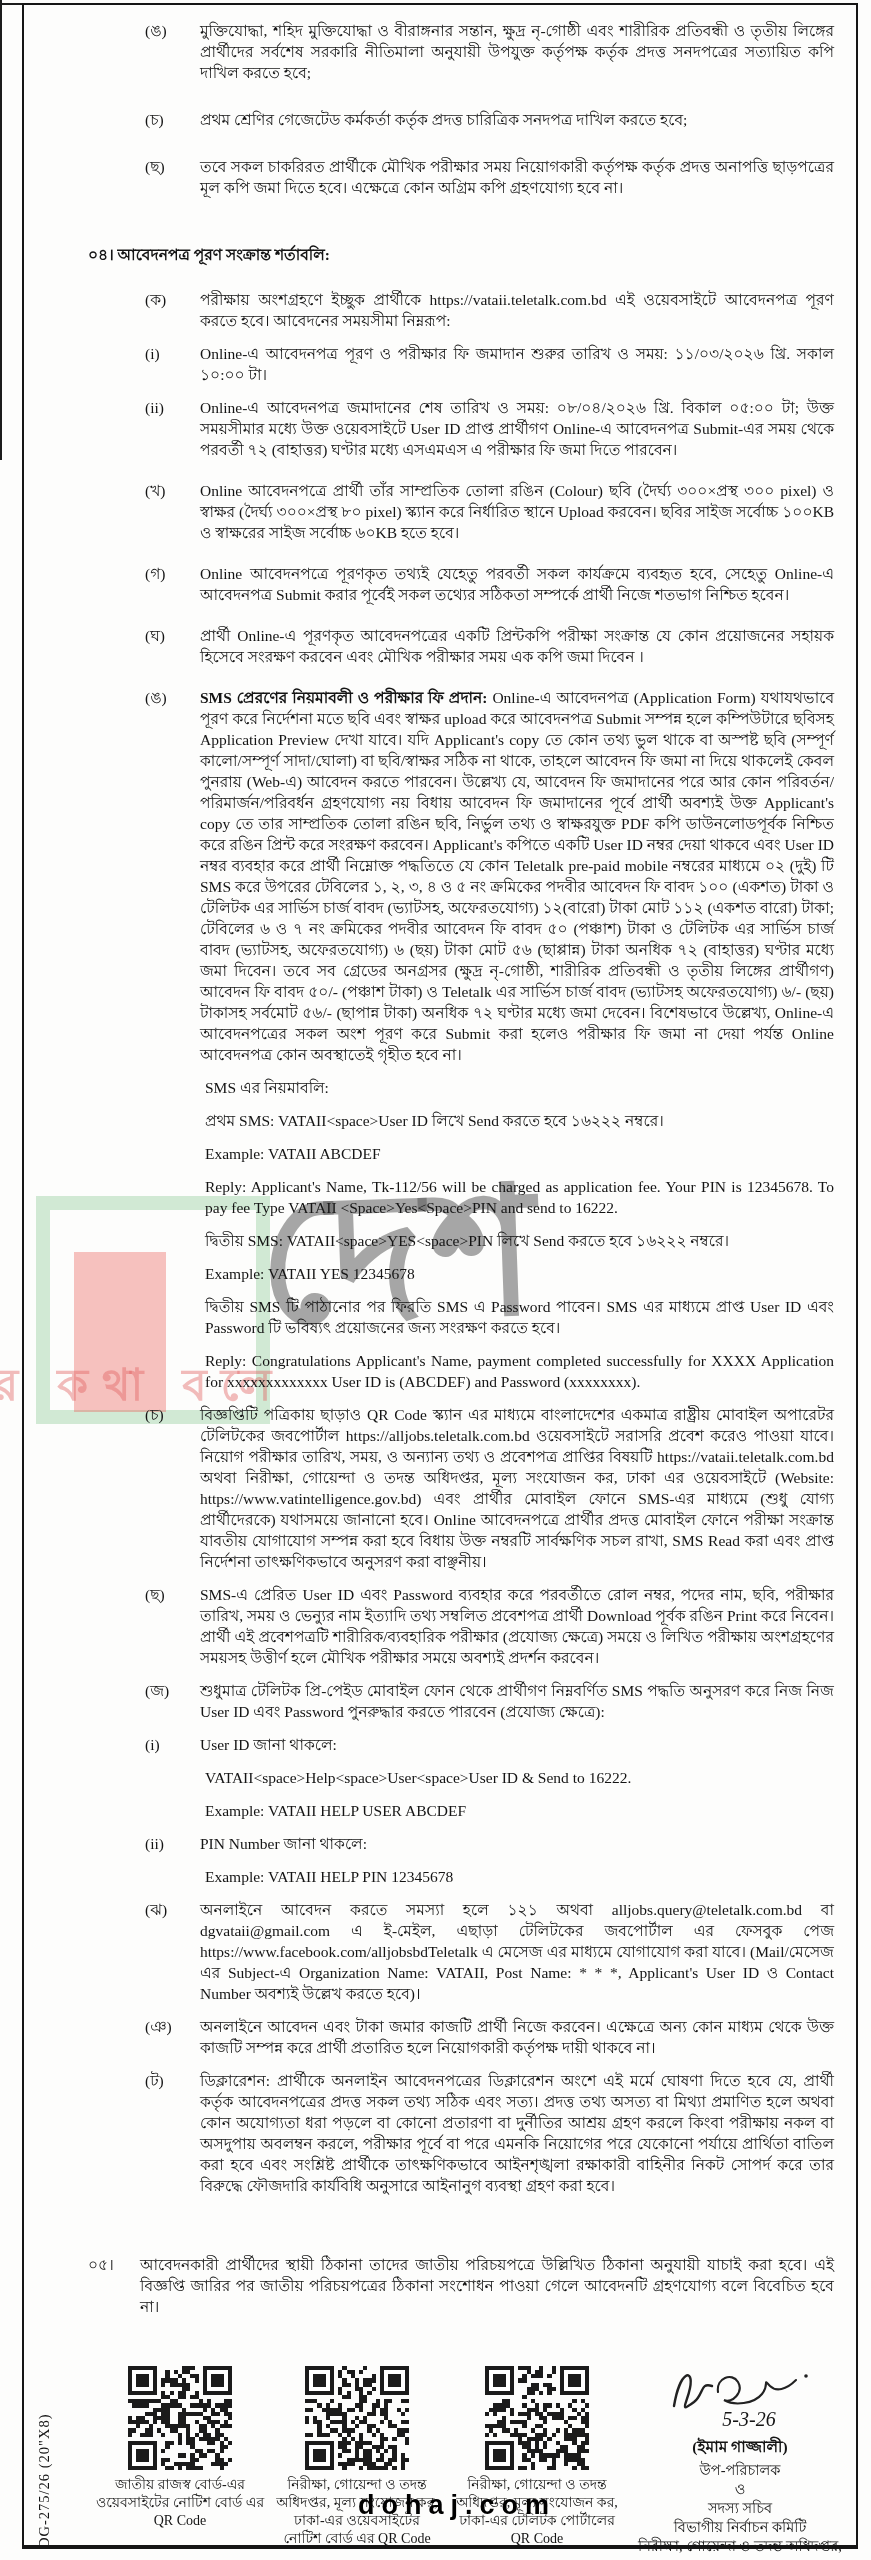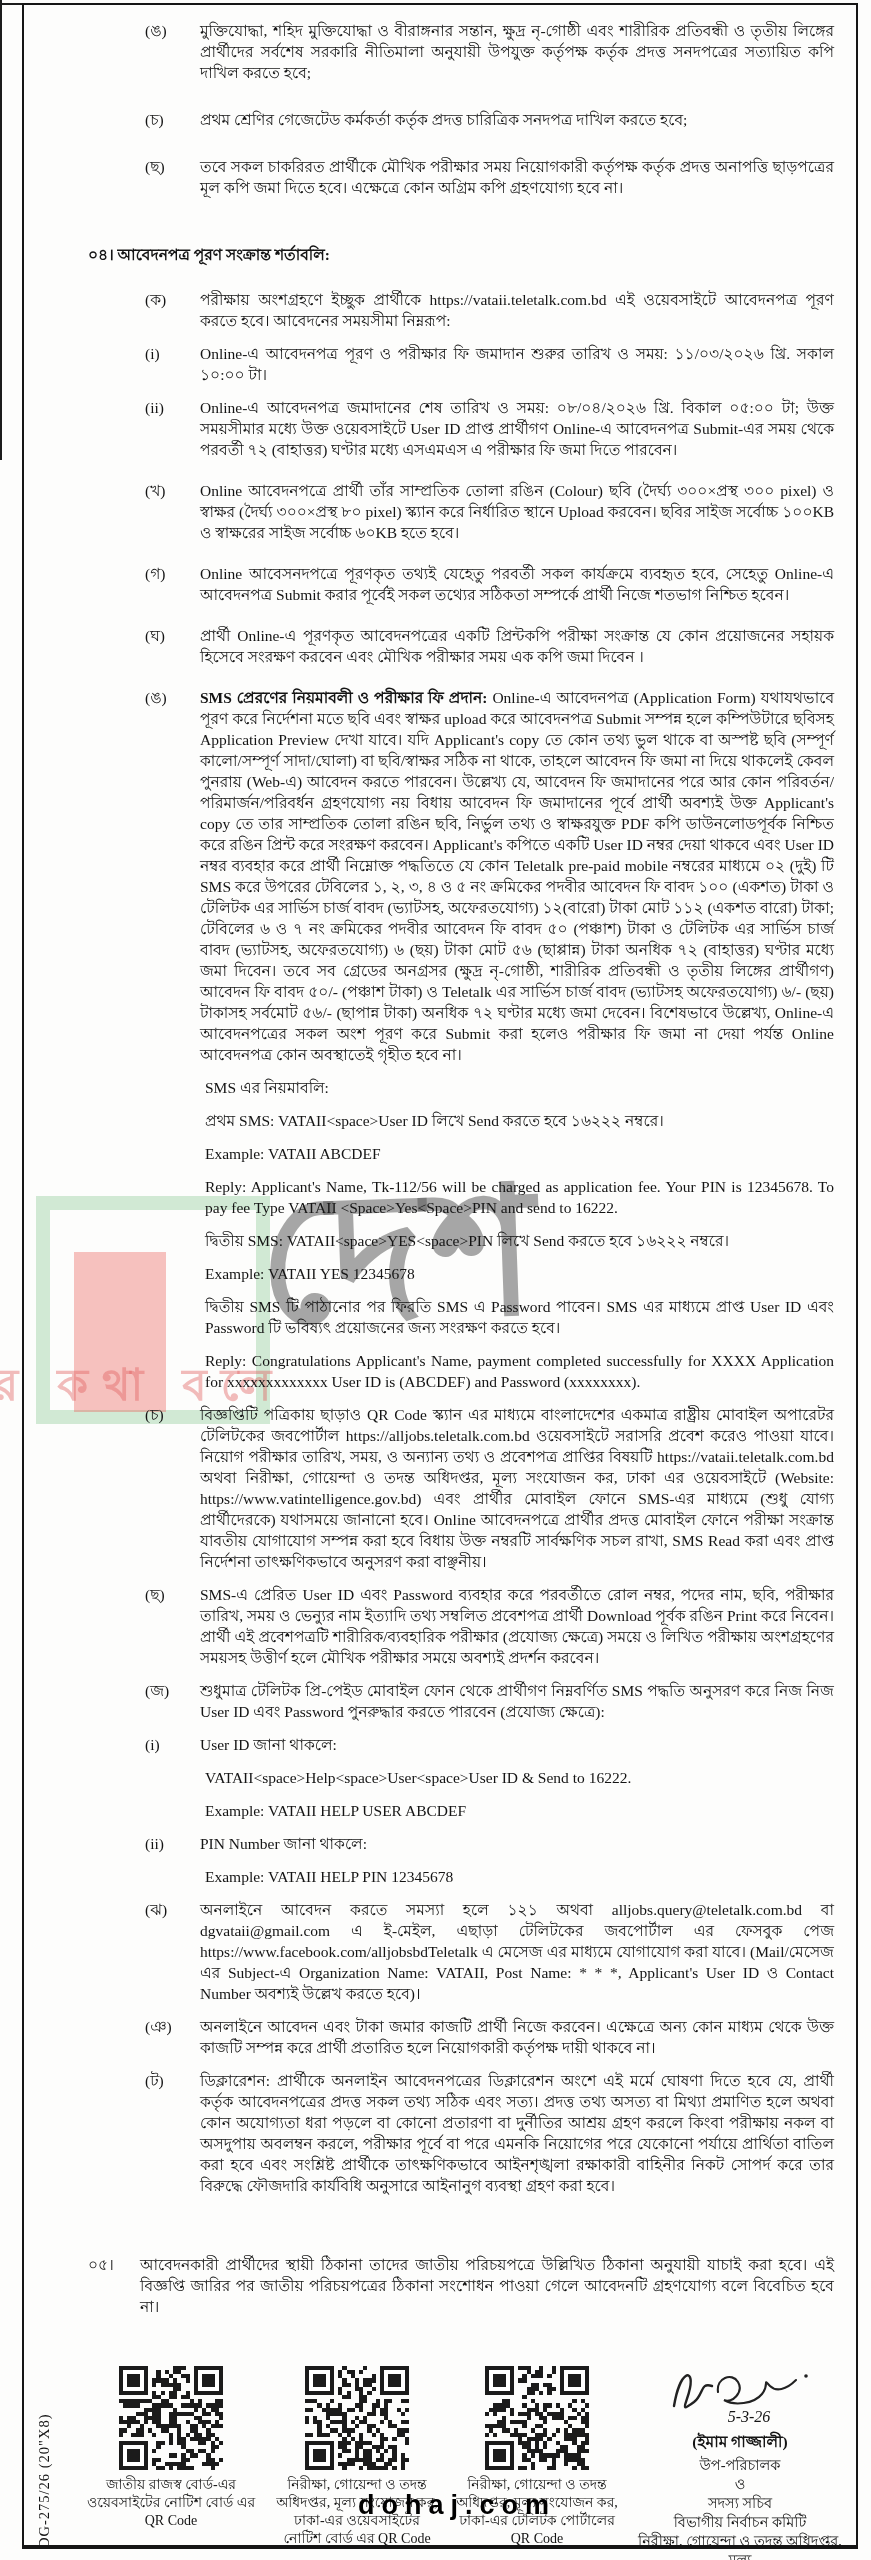--- a/index.html
+++ b/index.html
@@ -33,25 +33,25 @@
   .smsline{margin:0 0 12px 117px;text-align:justify;}
   .nsec{display:flex;margin:0 0 14px 0;}
   .nsec .num{flex:0 0 52px;}
   .nsec .txt{flex:1;text-align:justify;font-family:Liberation Serif, serif;}
   .gap-xl{height:46px;}
   
   .footer-row{position:absolute;left:22px;top:2362px;width:836px;height:188px;z-index:2;}
   .qr-block{position:absolute;top:0;text-align:center;}
   .qr-block .qr{width:104px;height:104px;margin:4px auto 6px auto;}
   .qr-cap{font-size:14px;line-height:18px;}
-  .qr-b1{left:64px;width:170px;}
+  .qr-b1{left:73px;width:170px;}
   .qr-b2{left:253px;width:164px;}
   .qr-b3{left:433px;width:164px;}
   .sig-block{position:absolute;left:608px;top:0;width:220px;text-align:center;}
-  .sig-date{font-style:italic;font-size:16px;margin-top:-14px;margin-left:18px;}
+  .sig-date{font-style:italic;font-size:20px;margin-top:-14px;margin-left:18px;}
   .sig-name{font-weight:bold;font-size:15.5px;margin-top:4px;}
   .sig-line{font-size:14.5px;line-height:19px;}
   .margin-code{position:absolute;left:36px;top:2408px;height:140px;z-index:2;
                writing-mode:vertical-rl;transform:rotate(180deg);font-size:14.5px;letter-spacing:1px;}
 </style>
 </head>
 <body>
 
 <div class="sheet">
 
@@ -92,21 +92,21 @@
     <div class="item mb20">
       <span class="lbl">(ii)</span>
       <span class="txt">Online-এ আবেদনপত্র জমাদানের শেষ তারিখ ও সময়: ০৮/০৪/২০২৬ খ্রি. বিকাল ০৫:০০ টা; উক্ত সময়সীমার মধ্যে উক্ত ওয়েবসাইটে User ID প্রাপ্ত প্রার্থীগণ Online-এ আবেদনপত্র Submit-এর সময় থেকে পরবর্তী ৭২ (বাহাত্তর) ঘণ্টার মধ্যে এসএমএস এ পরীক্ষার ফি জমা দিতে পারবেন।</span>
     </div>
     <div class="item mb20">
       <span class="lbl">(খ)</span>
       <span class="txt">Online আবেদনপত্রে প্রার্থী তাঁর সাম্প্রতিক তোলা রঙিন (Colour) ছবি (দৈর্ঘ্য ৩০০×প্রস্থ ৩০০ pixel) ও স্বাক্ষর (দৈর্ঘ্য ৩০০×প্রস্থ ৮০ pixel) স্ক্যান করে নির্ধারিত স্থানে Upload করবেন। ছবির সাইজ সর্বোচ্চ ১০০KB ও স্বাক্ষরের সাইজ সর্বোচ্চ ৬০KB হতে হবে।</span>
     </div>
     <div class="item mb20">
       <span class="lbl">(গ)</span>
-      <span class="txt">Online আবেসনদপত্রে পূরণকৃত তথ্যই যেহেতু পরবর্তী সকল কার্যক্রমে ব্যবহৃত হবে, সেহেতু Online-এ আবেদনপত্র Submit করার পূর্বেই সকল তথ্যের সঠিকতা সম্পর্কে প্রার্থী নিজে শতভাগ নিশ্চিত হবেন।</span>
+      <span class="txt">Online আবেদনপত্রে পূরণকৃত তথ্যই যেহেতু পরবর্তী সকল কার্যক্রমে ব্যবহৃত হবে, সেহেতু Online-এ আবেদনপত্র Submit করার পূর্বেই সকল তথ্যের সঠিকতা সম্পর্কে প্রার্থী নিজে শতভাগ নিশ্চিত হবেন।</span>
     </div>
     <div class="item mb20">
       <span class="lbl">(ঘ)</span>
       <span class="txt">প্রার্থী Online-এ পূরণকৃত আবেদনপত্রের একটি প্রিন্টকপি পরীক্ষা সংক্রান্ত যে কোন প্রয়োজনের সহায়ক হিসেবে সংরক্ষণ করবেন এবং মৌখিক পরীক্ষার সময় এক কপি জমা দিবেন ।</span>
     </div>
     <div class="item">
       <span class="lbl">(ঙ)</span>
       <span class="txt"><span class="b">SMS প্রেরণের নিয়মাবলী ও পরীক্ষার ফি প্রদান:</span> <span>Online-এ আবেদনপত্র (Application Form) যথাযথভাবে পূরণ করে নির্দেশনা মতে ছবি এবং স্বাক্ষর upload করে আবেদনপত্র Submit সম্পন্ন হলে কম্পিউটারে ছবিসহ Application Preview দেখা যাবে। যদি Applicant's copy তে কোন তথ্য ভুল থাকে বা অস্পষ্ট ছবি (সম্পূর্ণ কালো/সম্পূর্ণ সাদা/ঘোলা) বা ছবি/স্বাক্ষর সঠিক না থাকে, তাহলে আবেদন ফি জমা না দিয়ে থাকলেই কেবল পুনরায় (Web-এ) আবেদন করতে পারবেন। উল্লেখ্য যে, আবেদন ফি জমাদানের পরে আর কোন পরিবর্তন/পরিমার্জন/পরিবর্ধন গ্রহণযোগ্য নয় বিধায় আবেদন ফি জমাদানের পূর্বে প্রার্থী অবশ্যই উক্ত Applicant's copy তে তার সাম্প্রতিক তোলা রঙিন ছবি, নির্ভুল তথ্য ও স্বাক্ষরযুক্ত PDF কপি ডাউনলোডপূর্বক নিশ্চিত করে রঙিন প্রিন্ট করে সংরক্ষণ করবেন। Applicant's কপিতে একটি User ID নম্বর দেয়া থাকবে এবং User ID নম্বর ব্যবহার করে প্রার্থী নিম্নোক্ত পদ্ধতিতে যে কোন Teletalk pre-paid mobile নম্বরের মাধ্যমে ০২ (দুই) টি SMS করে উপরের টেবিলের ১, ২, ৩, ৪ ও ৫ নং ক্রমিকের পদবীর আবেদন ফি বাবদ ১০০ (একশত) টাকা ও টেলিটক এর সার্ভিস চার্জ বাবদ (ভ্যাটসহ, অফেরতযোগ্য) ১২(বারো) টাকা মোট ১১২ (একশত বারো) টাকা;  টেবিলের ৬ ও ৭ নং ক্রমিকের পদবীর আবেদন ফি বাবদ ৫০ (পঞ্চাশ) টাকা ও টেলিটক এর সার্ভিস চার্জ বাবদ (ভ্যাটসহ, অফেরতযোগ্য) ৬ (ছয়) টাকা মোট ৫৬ (ছাপ্পান্ন) টাকা অনধিক ৭২ (বাহাত্তর) ঘণ্টার মধ্যে জমা দিবেন। তবে সব গ্রেডের অনগ্রসর (ক্ষুদ্র নৃ-গোষ্ঠী, শারীরিক প্রতিবন্ধী ও তৃতীয় লিঙ্গের প্রার্থীগণ) আবেদন ফি বাবদ ৫০/- (পঞ্চাশ টাকা) ও Teletalk এর সার্ভিস চার্জ বাবদ (ভ্যাটসহ অফেরতযোগ্য) ৬/- (ছয়) টাকাসহ সর্বমোট ৫৬/- (ছাপান্ন টাকা) অনধিক ৭২ ঘণ্টার মধ্যে জমা দেবেন। বিশেষভাবে উল্লেখ্য, Online-এ আবেদনপত্রের সকল অংশ পূরণ করে Submit করা হলেও পরীক্ষার ফি জমা না দেয়া পর্যন্ত Online আবেদনপত্র কোন অবস্থাতেই গৃহীত হবে না।</span></span>
     </div>
 

